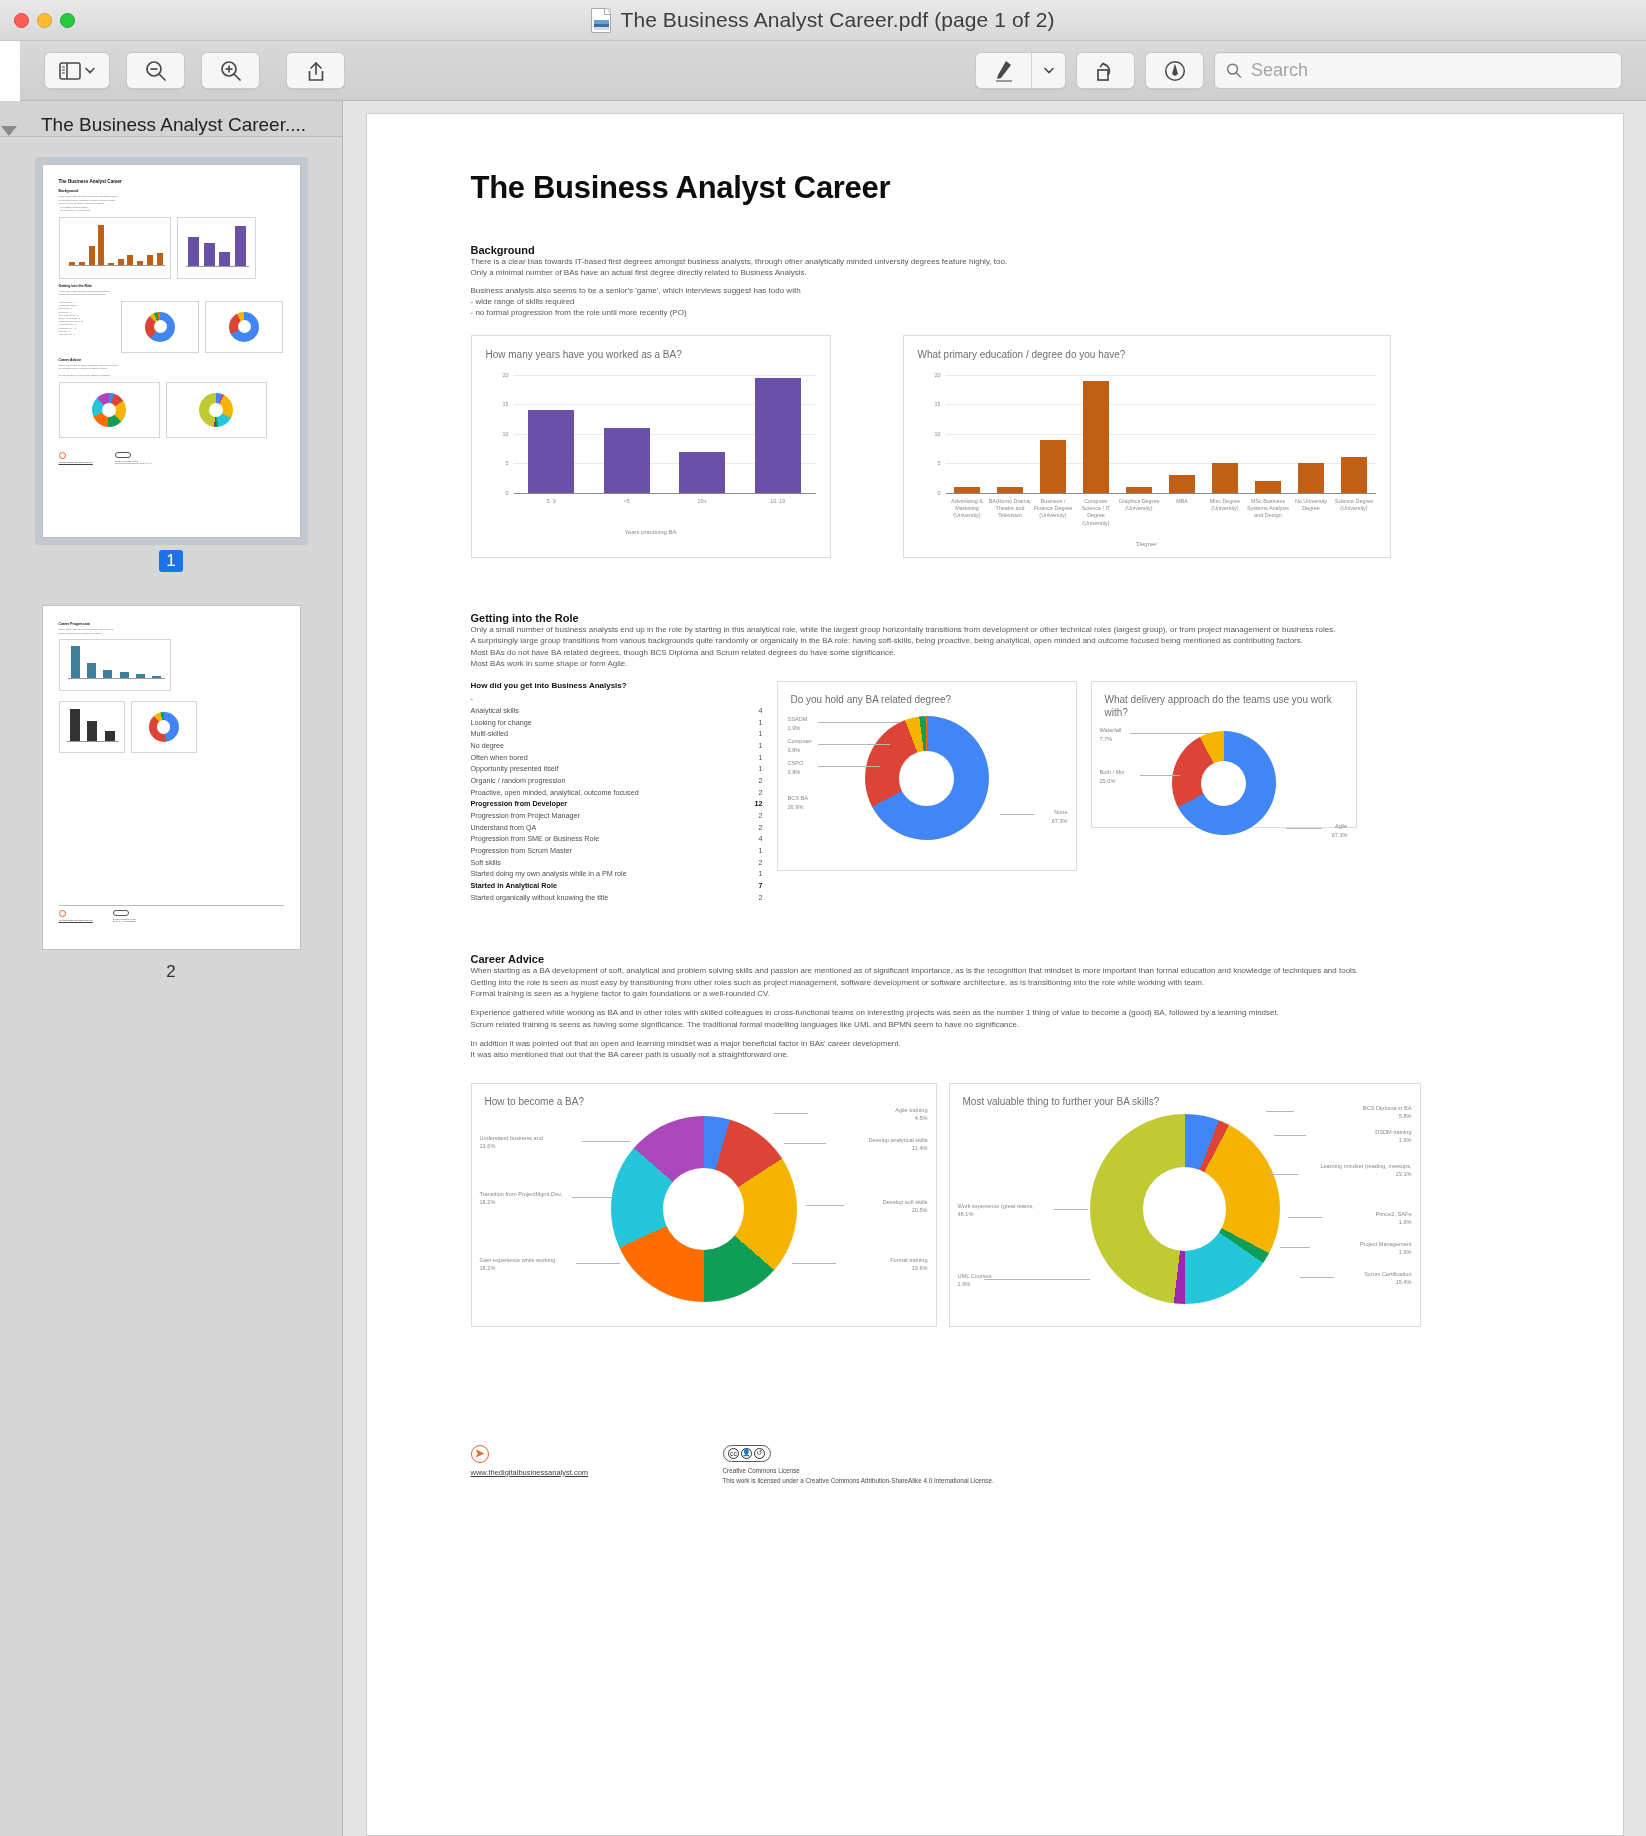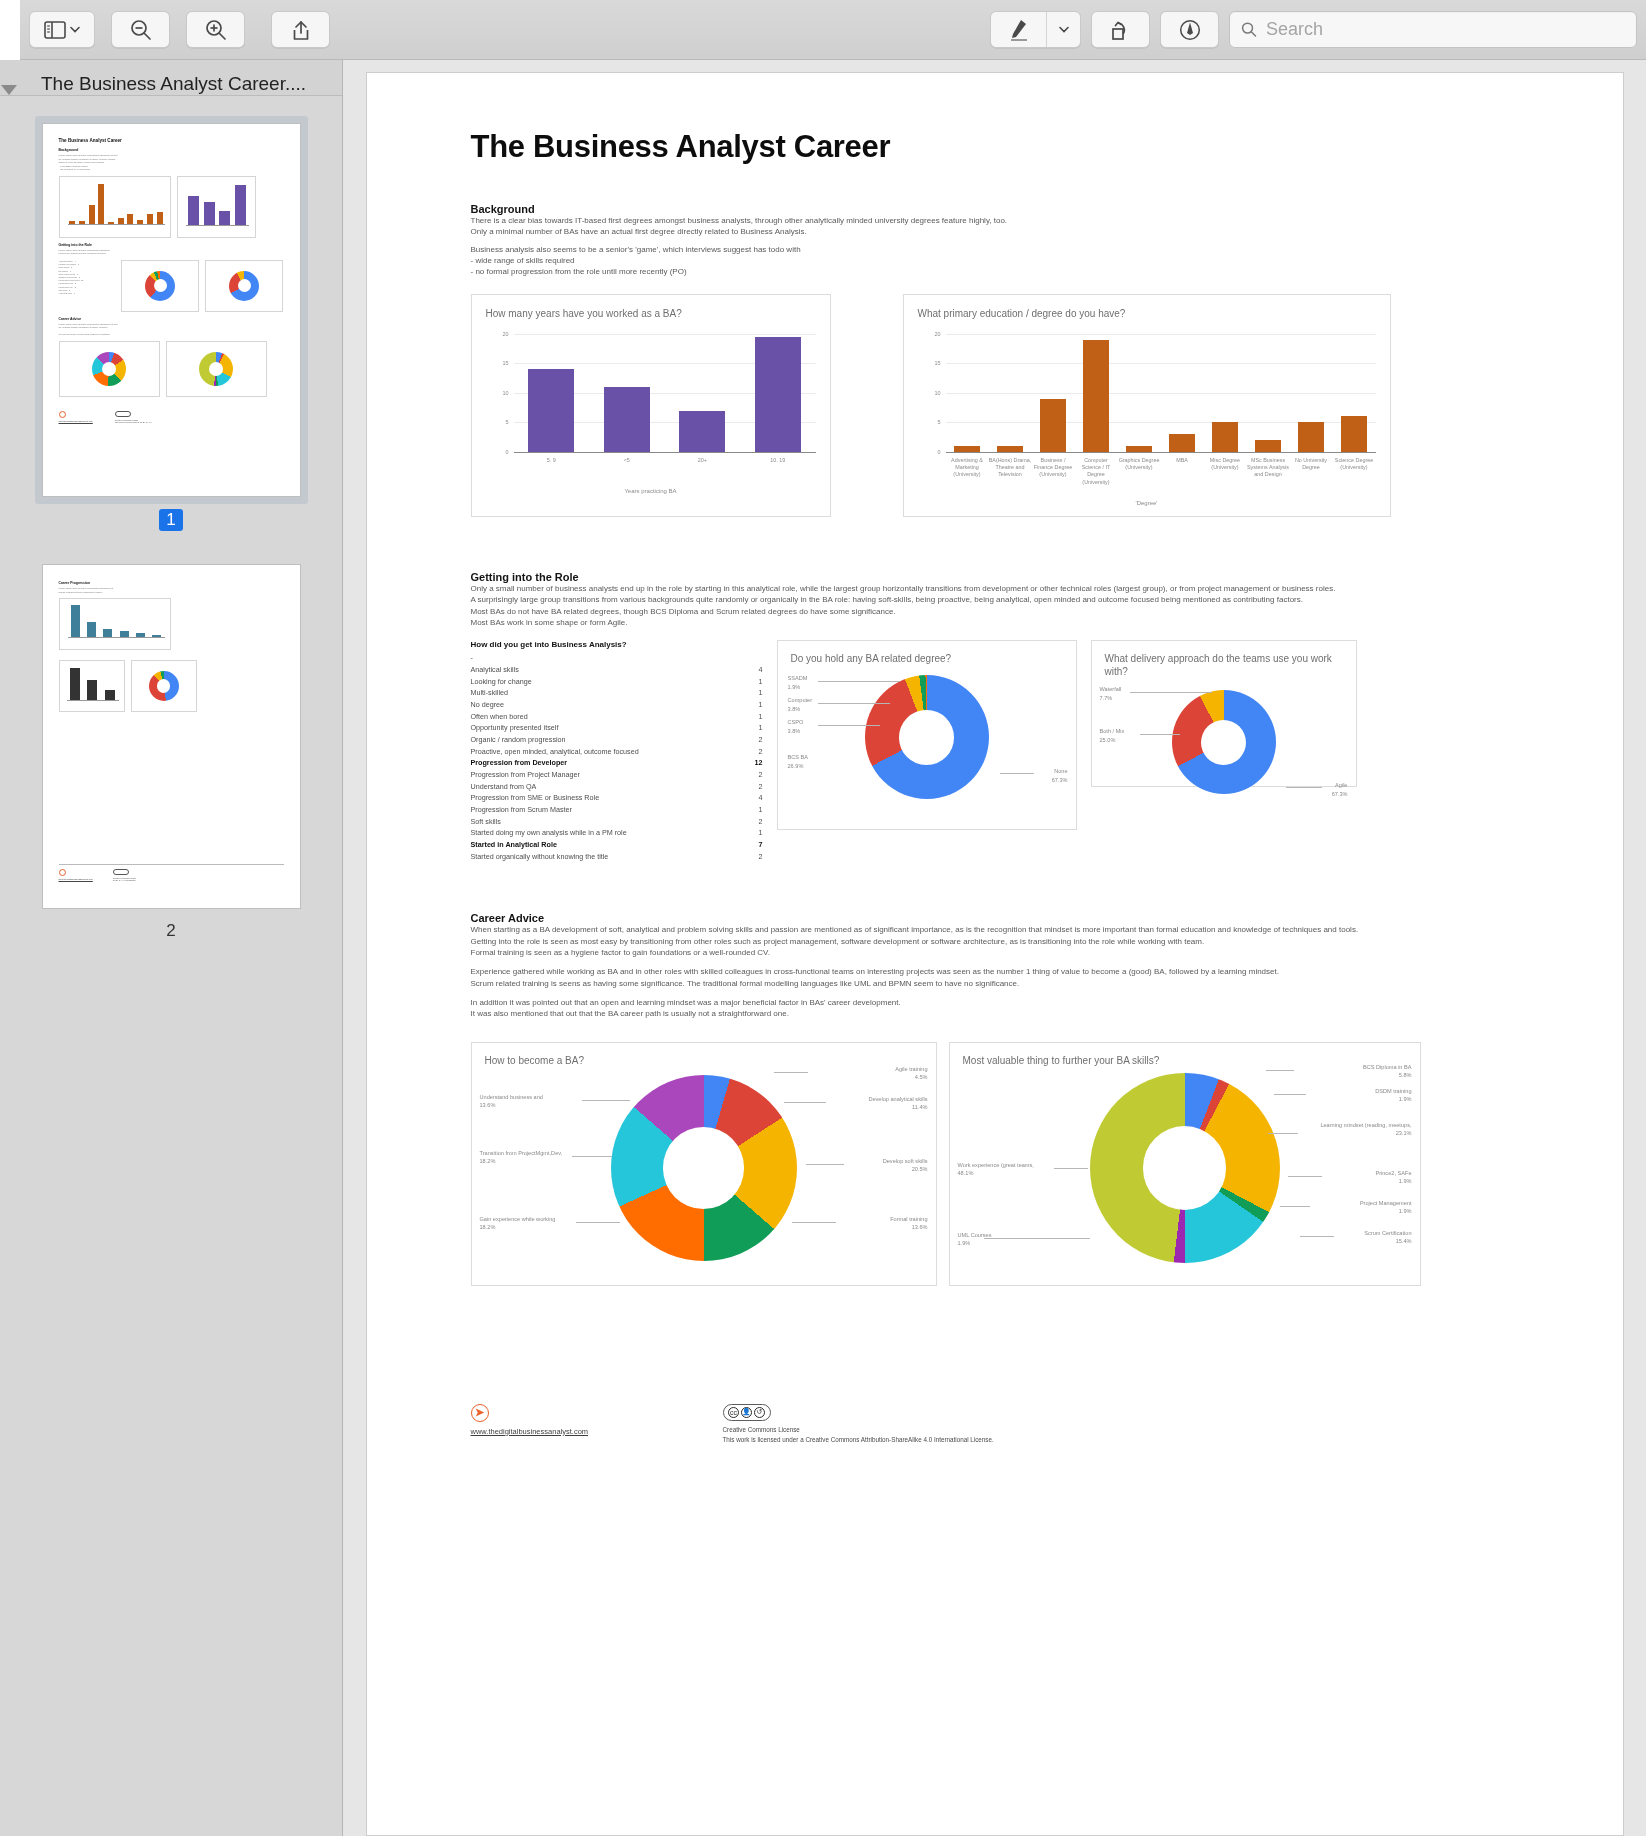--- a/index.html
+++ b/index.html
@@ -41,21 +41,21 @@
   }
   .pdf-icon .thumb{
     position:absolute; left:2.5px; right:2.5px; bottom:3px; height:10px;
     background:linear-gradient(to bottom,#6f9fd0 0 45%, #3a6ea5 45% 70%, #cdd9e5 70% 100%);
   }
 
   
   .toolbar{
     height:60px; background:linear-gradient(to bottom,#d9d9d9,#cfcfcf);
     border-bottom:1px solid #b9b9b9;
-    display:flex; align-items:center; padding:0 9px; gap:16px; flex:none;
+    display:flex; align-items:center; padding:0 24px; gap:16px; flex:none;
     position:relative;
     margin-left:20px;
   }
   .tb-btn{
     background:#f6f6f6; border:0.5px solid #c9c9c9; border-radius:6px;
     height:37px; min-width:59px; display:flex; align-items:center; justify-content:center;
     box-shadow:0 0.5px 0.5px rgba(0,0,0,0.12);
     cursor:default;
   }
   .tb-btn.wide{ min-width:66px; gap:3px; }
@@ -182,20 +182,35 @@
          font-size:7px; display:flex;align-items:center;justify-content:center;color:#2d2d2d;}
   .foot-txt{ font-size:6.3px; color:#4a4a4a; line-height:1.55; margin-top:4px; }
   .logo-circ{ width:18px;height:18px;border-radius:50%;border:1.6px solid #e8622a;
               display:flex;align-items:center;justify-content:center;color:#e8622a;font-size:11px;font-weight:bold;}
 </style>
 </head>
 <body>
 
 <div class="window">
 
+  <div class="titlebar">
+    <div class="traffic">
+      <div class="dot red"></div>
+      <div class="dot yellow"></div>
+      <div class="dot green"></div>
+    </div>
+    <div class="title-center">
+      <span class="pdf-icon">
+        <span class="pg"></span>
+          <span class="thumb"></span>
+          <span class="fold"></span>
+      </span>
+      <span class="title-text">The Business Analyst Career.pdf (page 1 of 2)</span>
+    </div>
+  </div>
 
   <div class="toolbar">
     <div class="tb-btn wide">
       <svg width="22" height="18" viewBox="0 0 22 18">
         <rect x="1" y="1" width="20" height="16" rx="2" fill="none" stroke="#4a4a4a" stroke-width="1.6"></rect>
         <line x1="8" y1="1" x2="8" y2="17" stroke="#4a4a4a" stroke-width="1.6"></line>
         <line x1="3.2" y1="5" x2="5.8" y2="5" stroke="#4a4a4a" stroke-width="1.2"></line>
         <line x1="3.2" y1="8" x2="5.8" y2="8" stroke="#4a4a4a" stroke-width="1.2"></line>
         <line x1="3.2" y1="11" x2="5.8" y2="11" stroke="#4a4a4a" stroke-width="1.2"></line>
       </svg>

